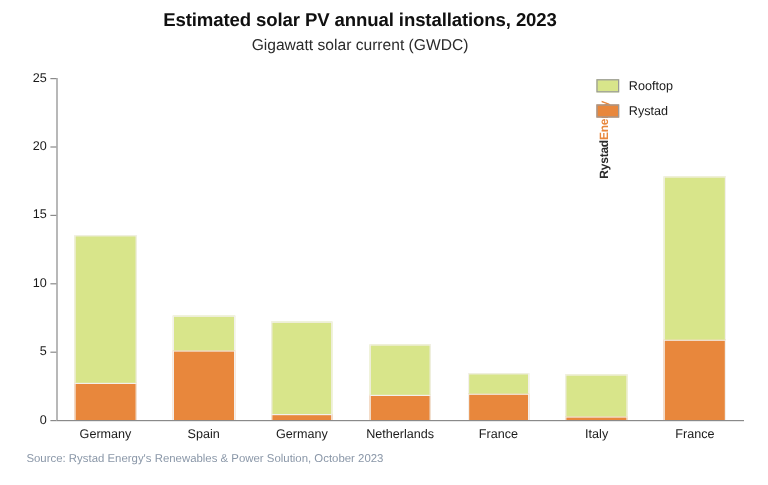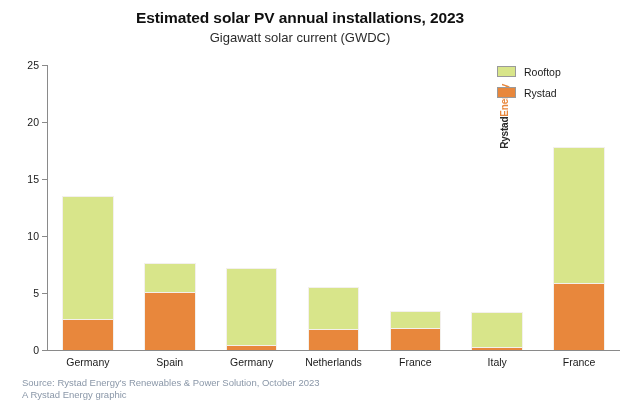--- a/index.html
+++ b/index.html
@@ -287,16 +287,15 @@
         <span class="legend-label">Rooftop</span>
       </div>
       <div class="legend-row">
         <span class="legend-swatch" style="background: rgb(232, 135, 60);"></span>
         <span class="legend-label">Rystad</span>
       </div>
     </div>
 
   <div id="footer">
     <div class="footer-line">Source: Rystad Energy's Renewables &amp; Power Solution, October 2023</div>
-    <div class="footer-line">A Rystad Energy graphic</div>
   </div>
 
 </div>
 
 </body></html>

